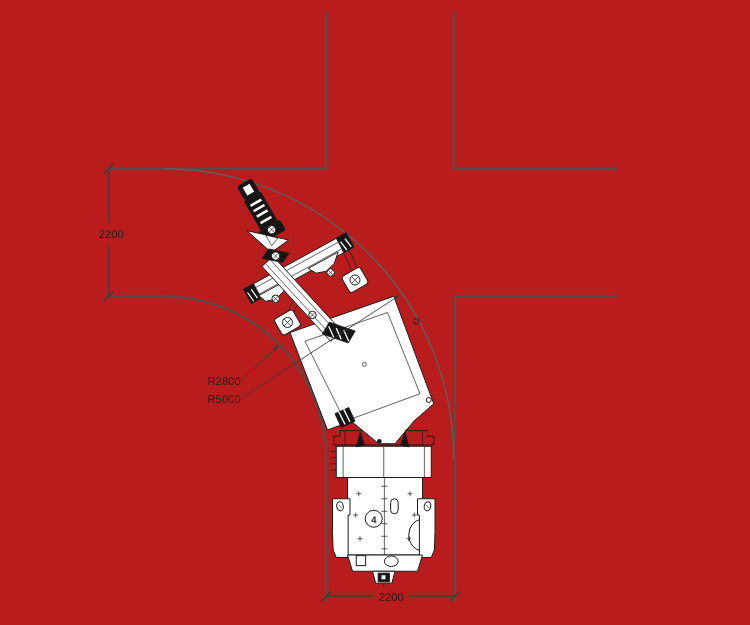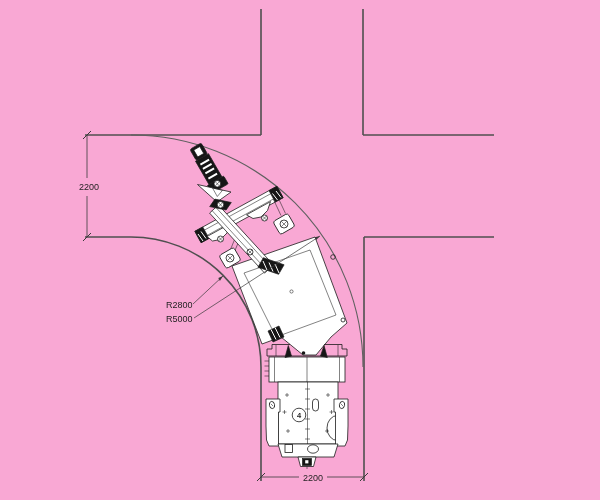--- a/index.html
+++ b/index.html
@@ -1,16 +1,16 @@
 <!DOCTYPE html>
 <html style="--wall: #4f4f4f; --arc: #606060; --machine-line: #1c1c1c; --dark-fill: #161616; --dim-line: #3a3a3a; --text: #1f1f1f;"><head>
 <meta charset="utf-8">
 <style>
   html,body{margin:0;padding:0;background:#fff;}
-  .stage{width:600px;height:500px;position:relative;background:#f9a8d4;overflow:hidden;}
+  .stage{width:600px;height:500px;position:relative;background:#b91c1c;overflow:hidden;}
   svg{display:block;}
   .wall{stroke:var(--wall,#4f4f4f);stroke-width:1.6;fill:none;stroke-linecap:butt;}
   .arc{stroke:var(--arc,#606060);stroke-width:1.1;fill:none;}
   .m{stroke:var(--machine-line,#1c1c1c);stroke-width:0.8;fill:none;}
   .thin{stroke-width:0.55;}
   .mw{stroke:var(--machine-line,#1c1c1c);stroke-width:0.8;fill:#ffffff;}
   .mdark{stroke:var(--machine-line,#1c1c1c);stroke-width:0.7;fill:var(--dark-fill,#161616);}
   .wline{stroke:#ffffff;stroke-width:2;fill:none;}
   .wthin{stroke:#ffffff;stroke-width:1;fill:none;}
   .dim{stroke:var(--dim-line,#3a3a3a);stroke-width:0.8;fill:none;}

